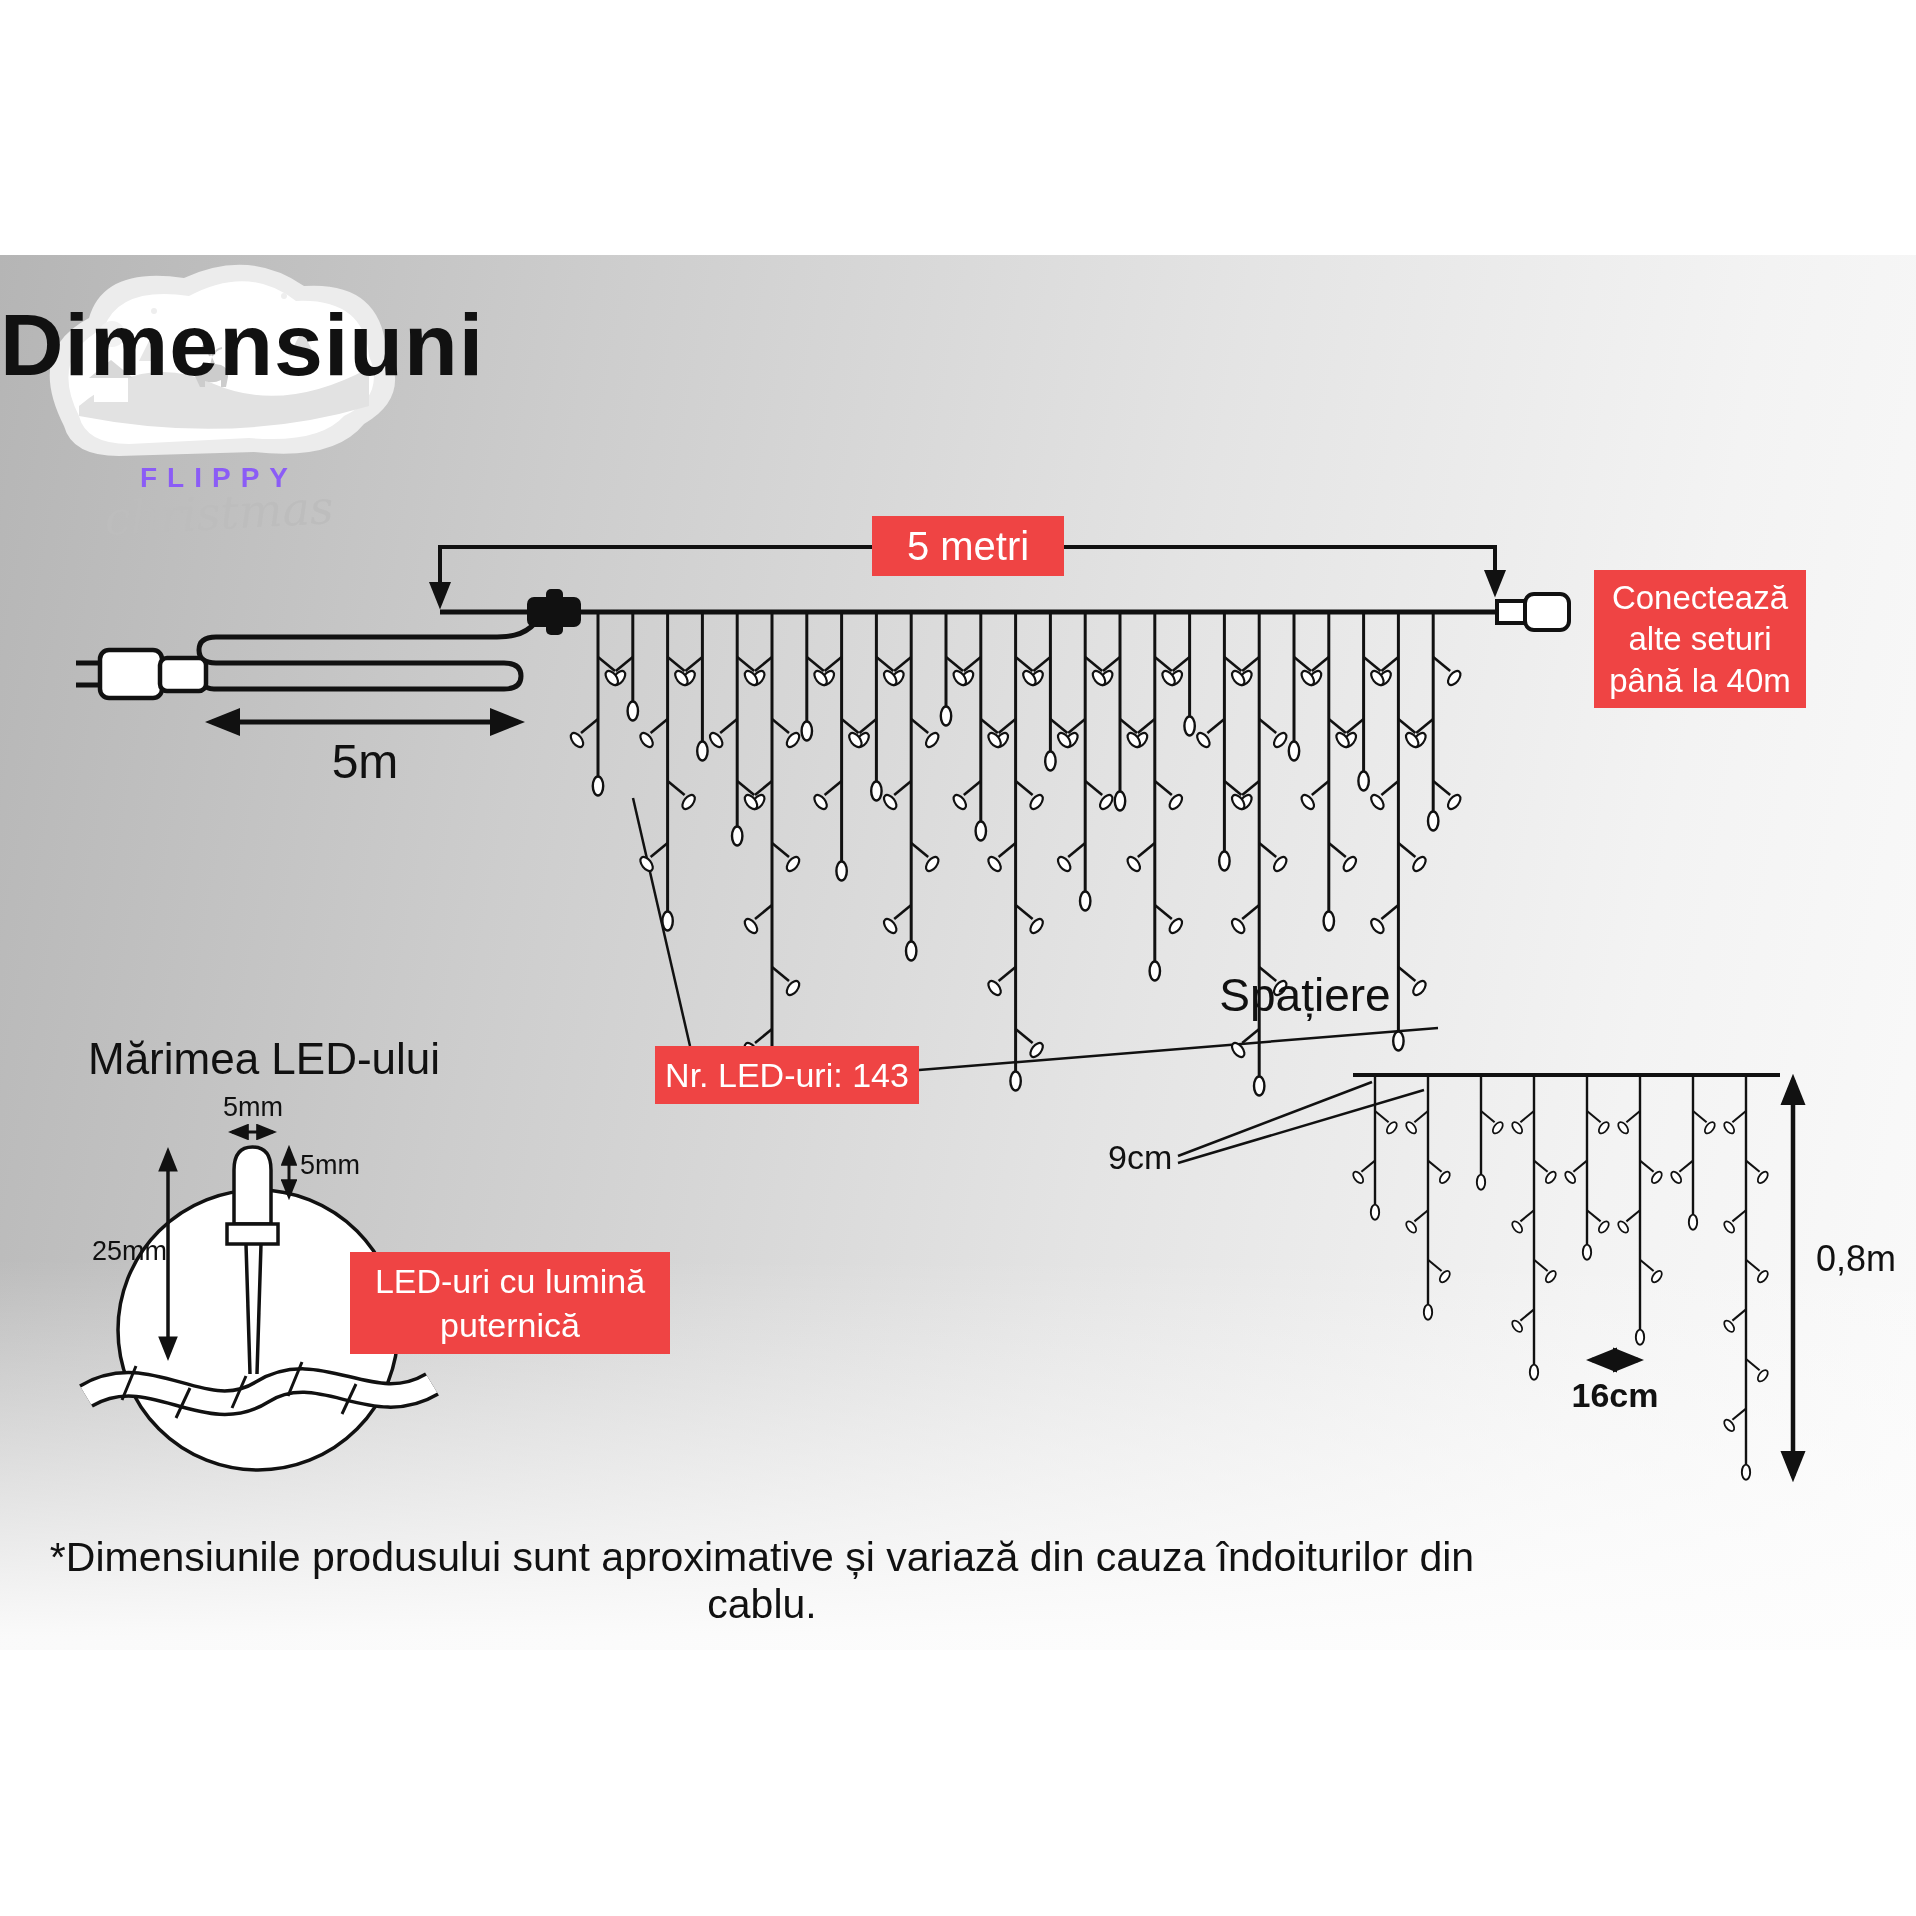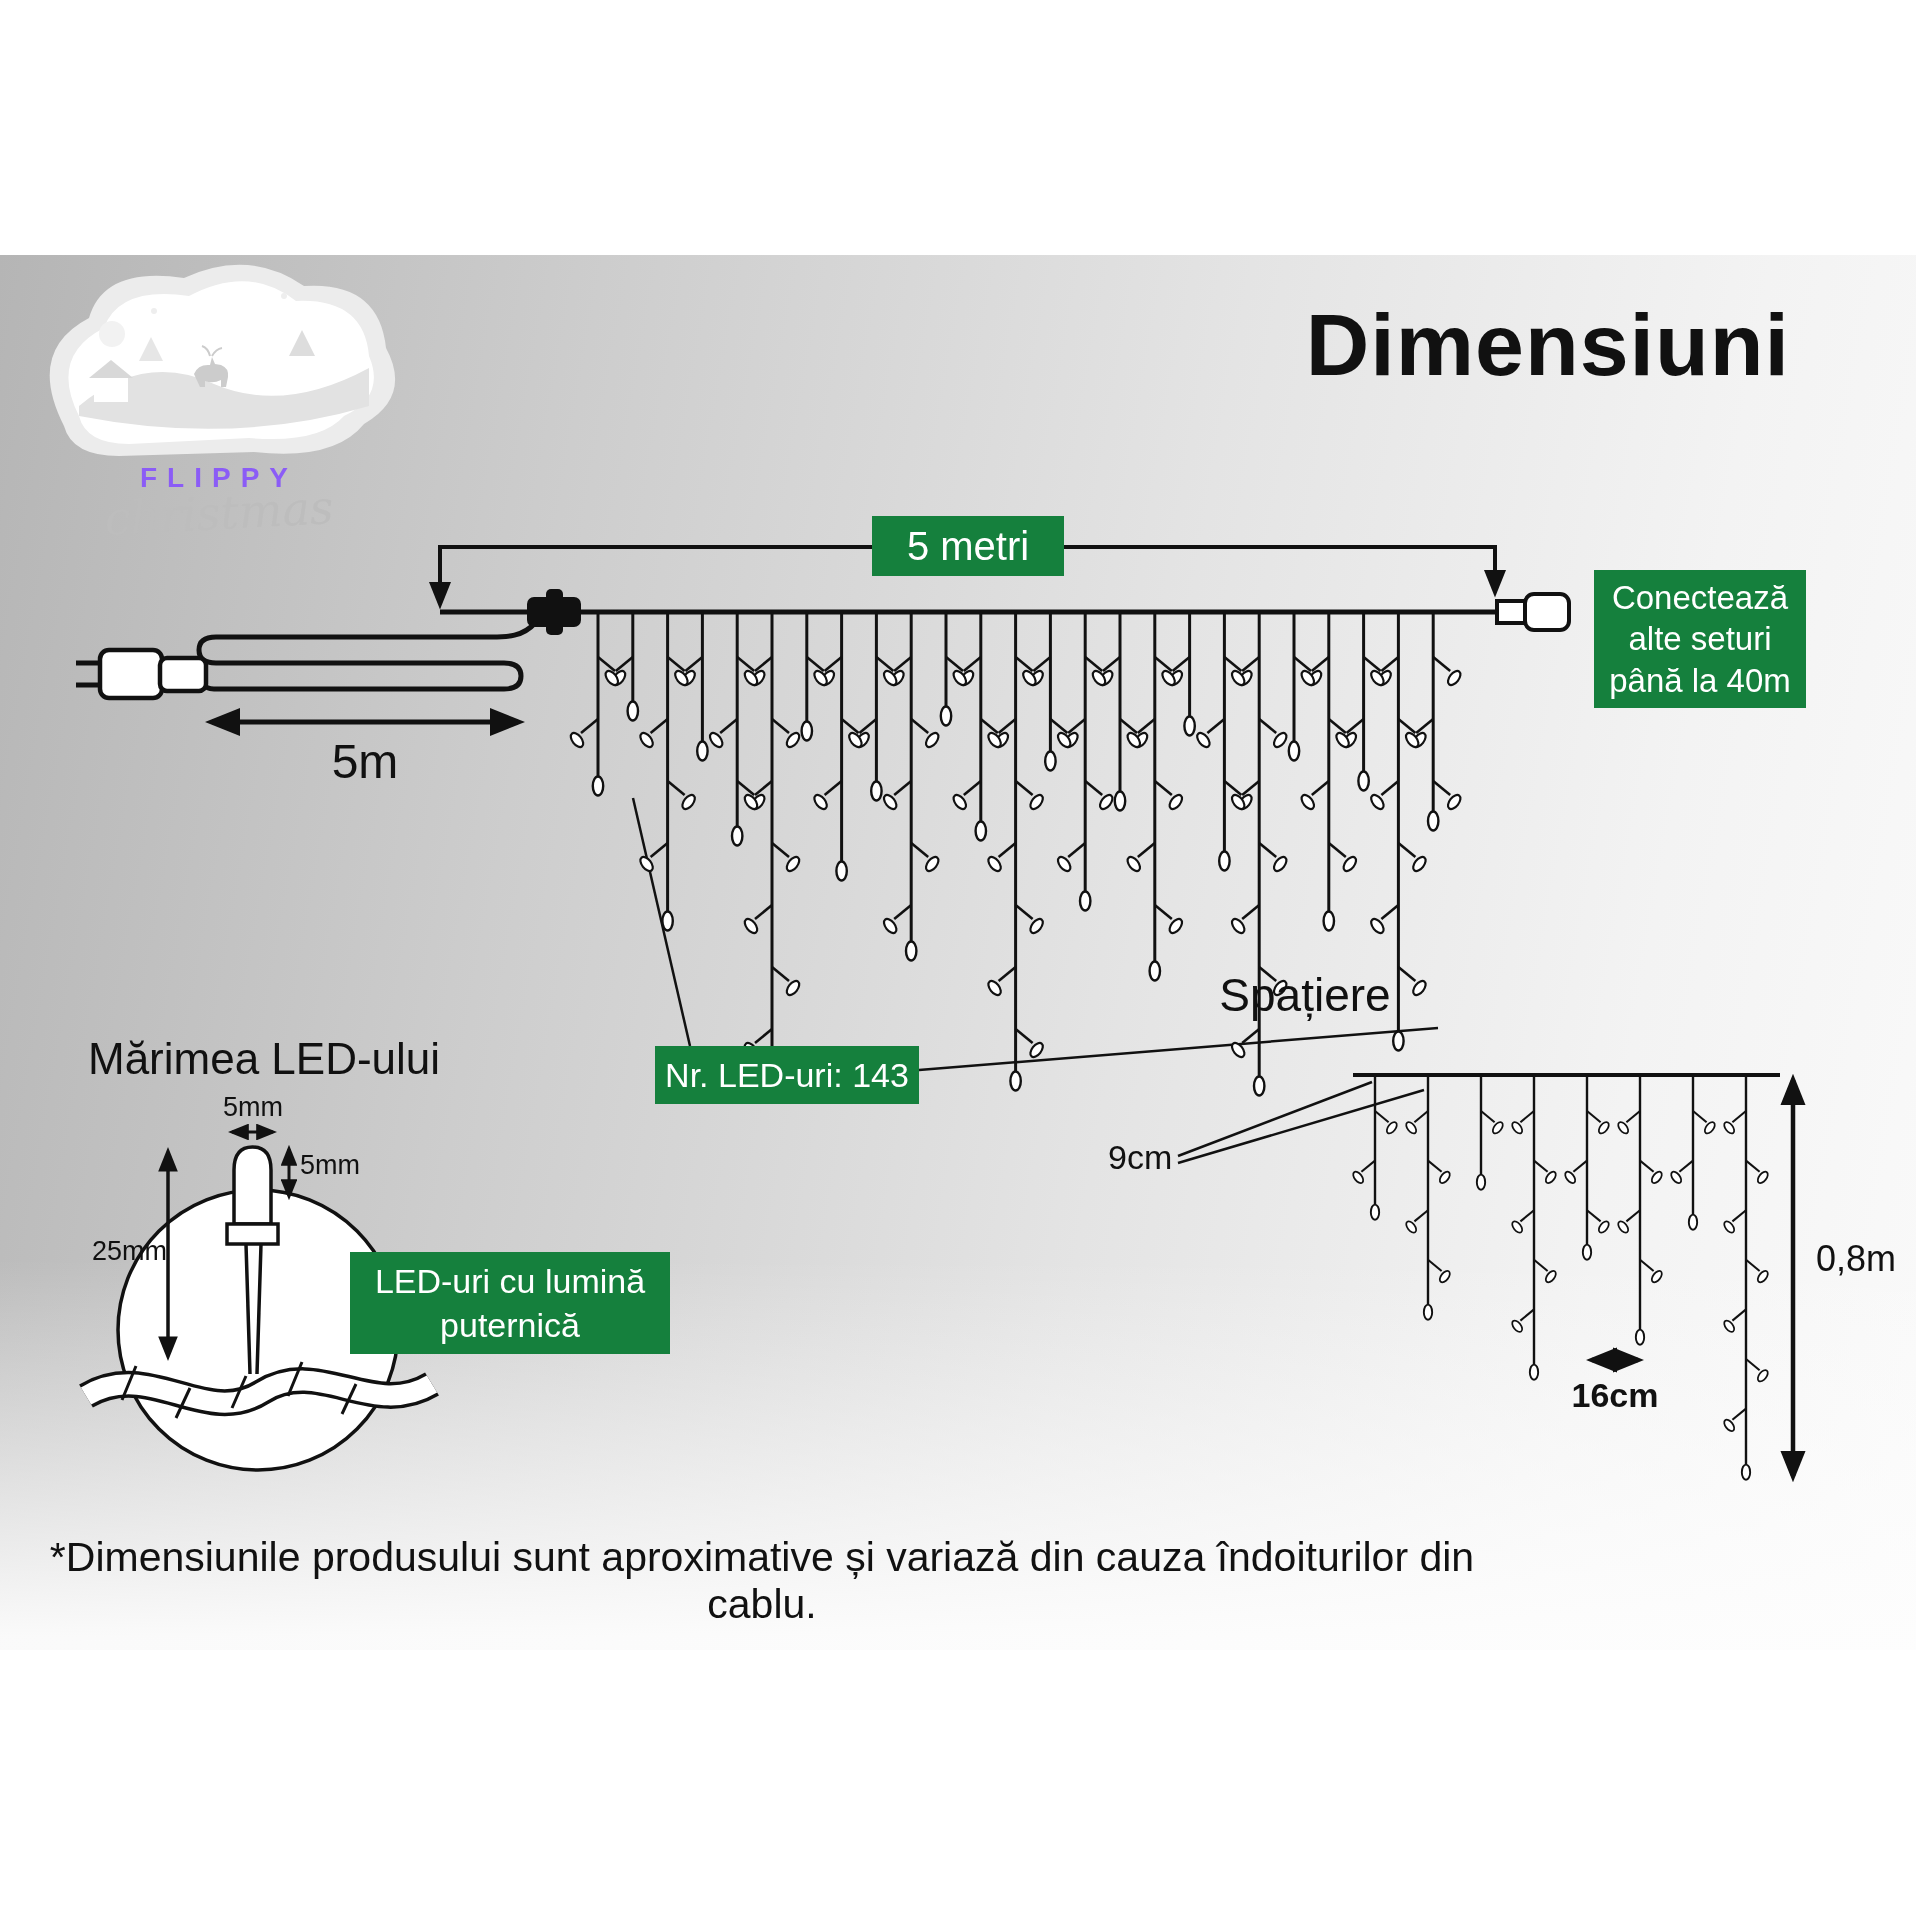--- a/index.html
+++ b/index.html
@@ -9,23 +9,23 @@
     font-family:"Liberation Sans", sans-serif;
   }
   #band{
     position:absolute;left:0;top:255px;width:1916px;height:1395px;
     background:
       linear-gradient(to bottom, rgba(252,252,252,0) 72%, rgba(253,253,253,0.95) 99%),
       linear-gradient(100deg,#b5b5b5 0%,#cdcdcd 28%,#e4e4e4 58%,#f3f3f3 82%,#fafafa 100%);
   }
   #art{position:absolute;left:0;top:0;width:1916px;height:1916px;}
   .lbl{position:absolute;white-space:pre-line;}
-  #title{left:0;top:294px;width:1790px;text-align:right;font-size:88px;font-weight:bold;letter-spacing:1px;}
+  #title{left:0;top:294px;width:1790px;text-align:left;font-size:88px;font-weight:bold;letter-spacing:1px;}
   .box{
-    position:absolute;background:#15803d;color:#fff;
+    position:absolute;background:#ef4444;color:#fff;
     display:flex;align-items:center;justify-content:center;text-align:center;
     box-sizing:border-box;
   }
   #box-5metri{left:872px;top:516px;width:192px;height:60px;font-size:40px;}
   #box-connect{left:1594px;top:570px;width:212px;height:138px;font-size:33px;line-height:1.26;padding:4px 2px;}
   #box-ledcount{left:655px;top:1046px;width:264px;height:58px;font-size:34px;}
   #box-lednote{left:350px;top:1252px;width:320px;height:102px;font-size:34px;line-height:1.3;}
   #lbl-5m{left:265px;top:734px;width:200px;text-align:center;font-size:48px;}
   #lbl-spatiere{left:1185px;top:968px;width:240px;text-align:center;font-size:46px;}
   #lbl-marimea{left:88px;top:1034px;font-size:44px;}

